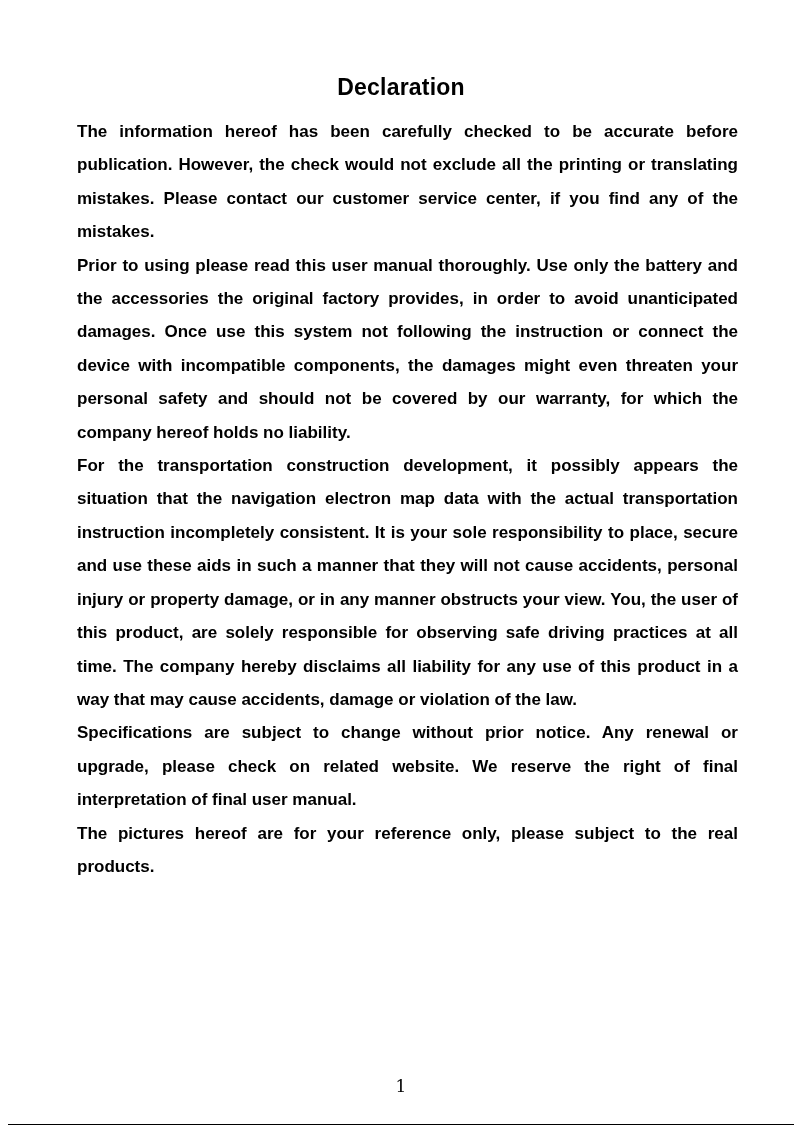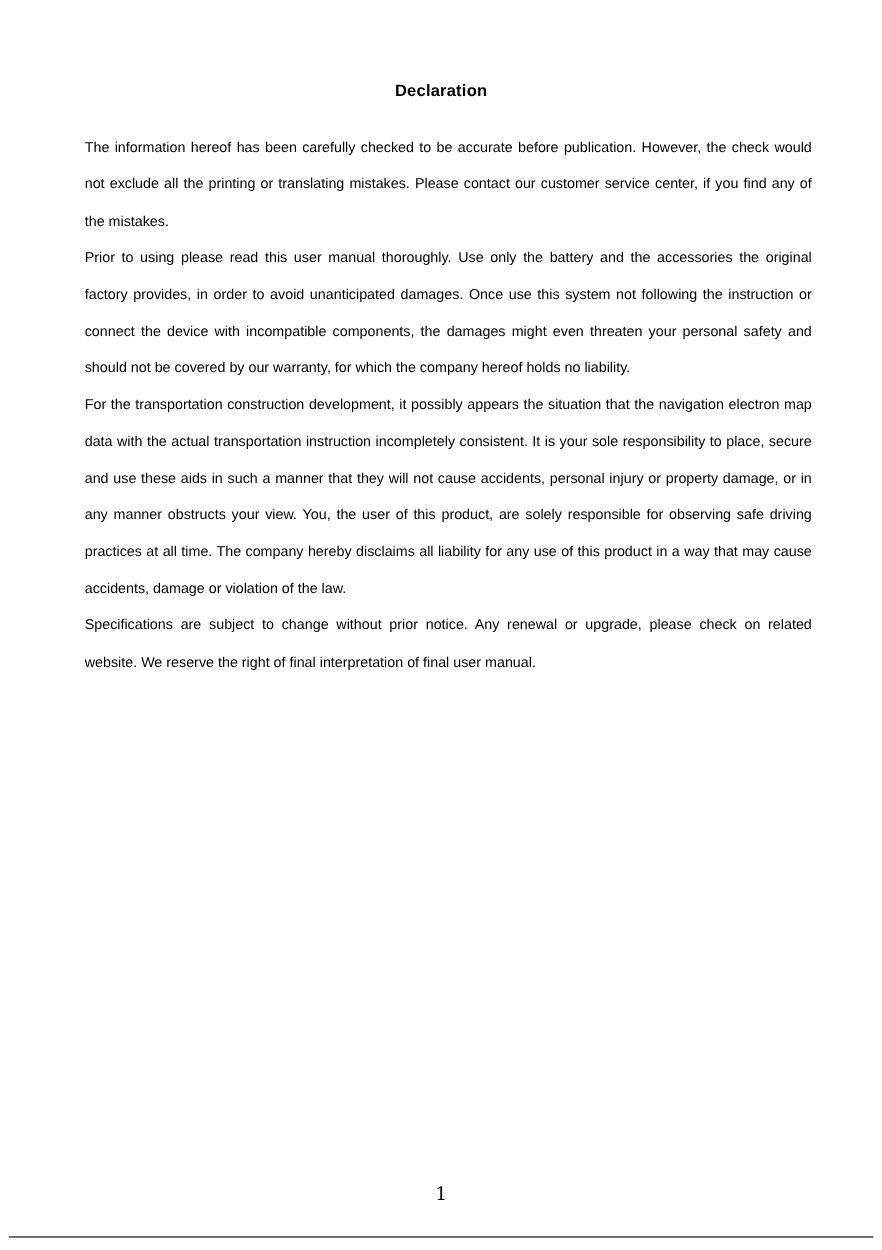--- a/index.html
+++ b/index.html
@@ -16,29 +16,30 @@
     overflow: hidden;
   }
   .page {
     position: absolute;
     inset: 0;
   }
   .doc-title {
     margin-top: 74px;
     text-align: center;
     font-weight: bold;
-    font-size: 15px;
+    font-size: 23px;
     letter-spacing: 0.2px;
   }
   .doc-content {
-    margin: 26px 64px 0 77px;
-    font-size: 13px;
+    margin: 14px 64px 0 77px;
+    font-size: 17px;
     line-height: 33.4px;
     text-align: justify;
     text-justify: inter-word;
+    font-weight: bold;
   }
   .doc-content p {
     margin: 0;
     padding: 0;
   }
   .page-number {
     position: absolute;
     bottom: 40px;
     left: 0;
     width: 100%;
@@ -60,19 +61,20 @@
 
 <div class="page">
 
   <div class="doc-title">Declaration</div>
 
   <div class="doc-content">
     <p>The information hereof has been carefully checked to be accurate before publication. However, the check would not exclude all the printing or translating mistakes. Please contact our customer service center, if you find any of the mistakes.</p>
     <p>Prior to using please read this user manual thoroughly. Use only the battery and the accessories the original factory provides, in order to avoid unanticipated damages. Once use this system not following the instruction or connect the device with incompatible components, the damages might even threaten your personal safety and should not be covered by our warranty, for which the company hereof holds no liability.</p>
     <p>For the transportation construction development, it possibly appears the situation that the navigation electron map data with the actual transportation instruction incompletely consistent. It is your sole responsibility to place, secure and use these aids in such a manner that they will not cause accidents, personal injury or property damage, or in any manner obstructs your view. You, the user of this product, are solely responsible for observing safe driving practices at all time. The company hereby disclaims all liability for any use of this product in a way that may cause accidents, damage or violation of the law.</p>
     <p>Specifications are subject to change without prior notice. Any renewal or upgrade, please check on related website. We reserve the right of final interpretation of final user manual.</p>
+    <p>The pictures hereof are for your reference only, please subject to the real products.</p>
   </div>
 
   <div class="page-number">1</div>
 
   <div class="footer-line"></div>
 
 </div>
 
 </body></html>

